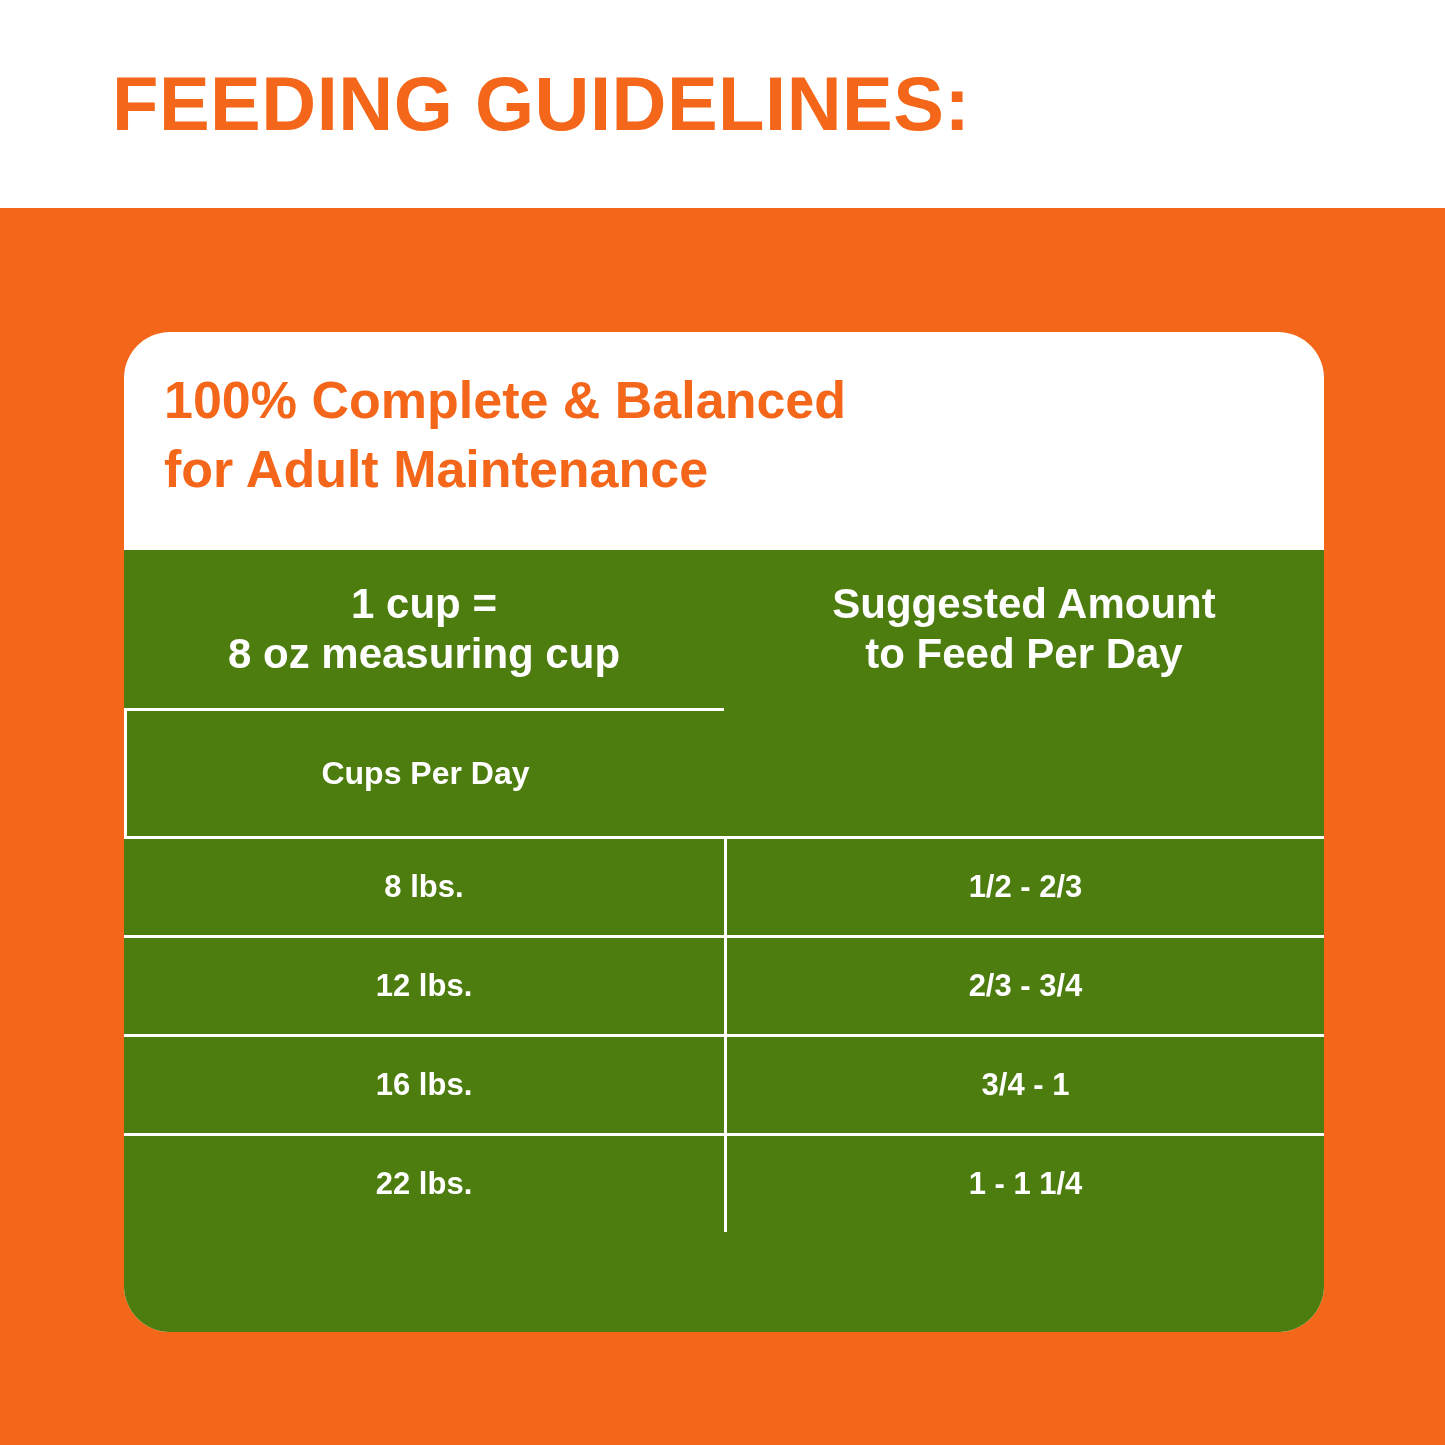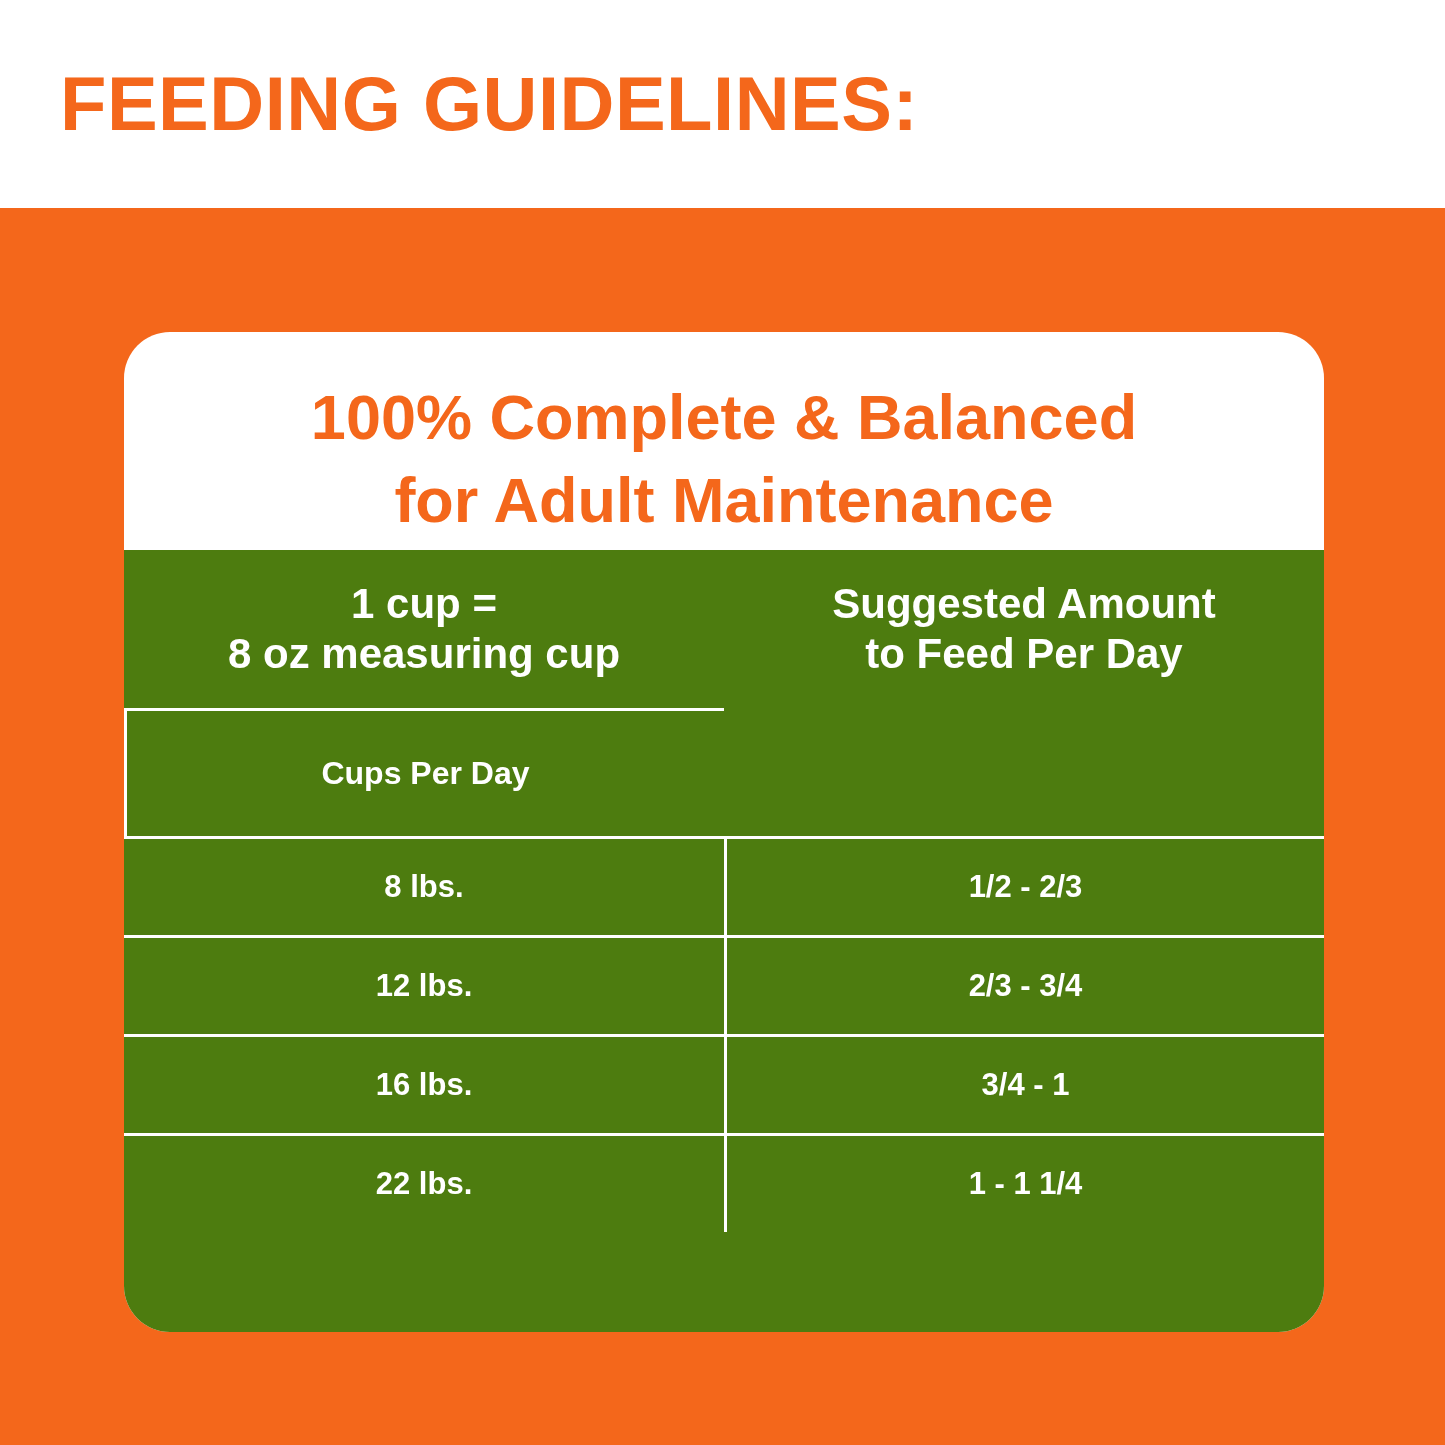--- a/index.html
+++ b/index.html
@@ -27,21 +27,21 @@
     position: absolute;
     left: 0;
     top: 0;
     width: 1445px;
     height: 208px;
     background: #ffffff;
     display: flex;
     align-items: center;
   }
   .header-title {
-    margin-left: 60px;
+    margin-left: 112px;
     color: #F4671B;
     font-size: 76px;
     font-weight: bold;
     letter-spacing: 0.5px;
     line-height: 1;
     font-family: "Liberation Sans", sans-serif;
   }
 
   
   .orange-body {
@@ -60,24 +60,24 @@
     top: 124px;   
     width: 1200px;
     height: 1000px;
     background: #ffffff;
     border-radius: 46px;
     box-sizing: border-box;
     overflow: hidden;
   }
 
   .card-heading {
-    padding: 44px 40px 18px 40px;
-    text-align: center;
+    padding: 34px 40px 18px 40px;
+    text-align: left;
     color: #F4671B;
-    font-size: 63px;
+    font-size: 52px;
     font-weight: bold;
     line-height: 1.32;
     font-family: "Liberation Sans", sans-serif;
   }
 
   
   .table {
     position: absolute;
     left: 0;
     top: 218px;

